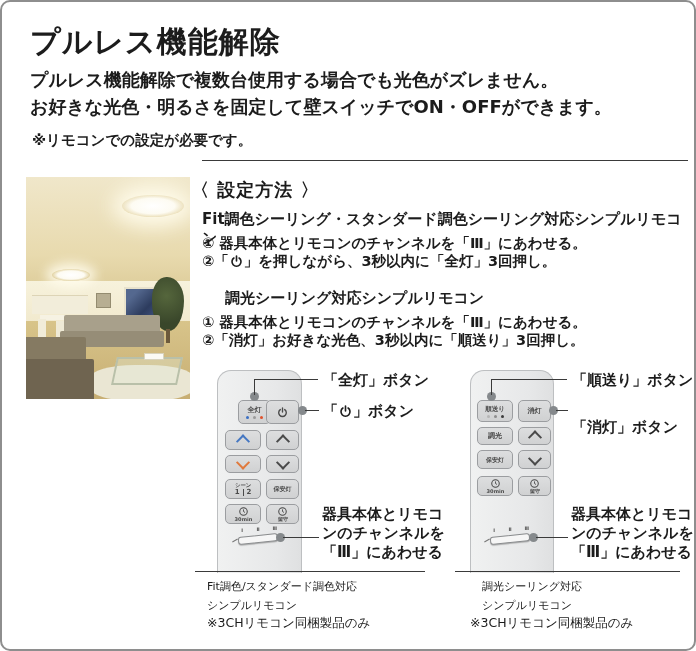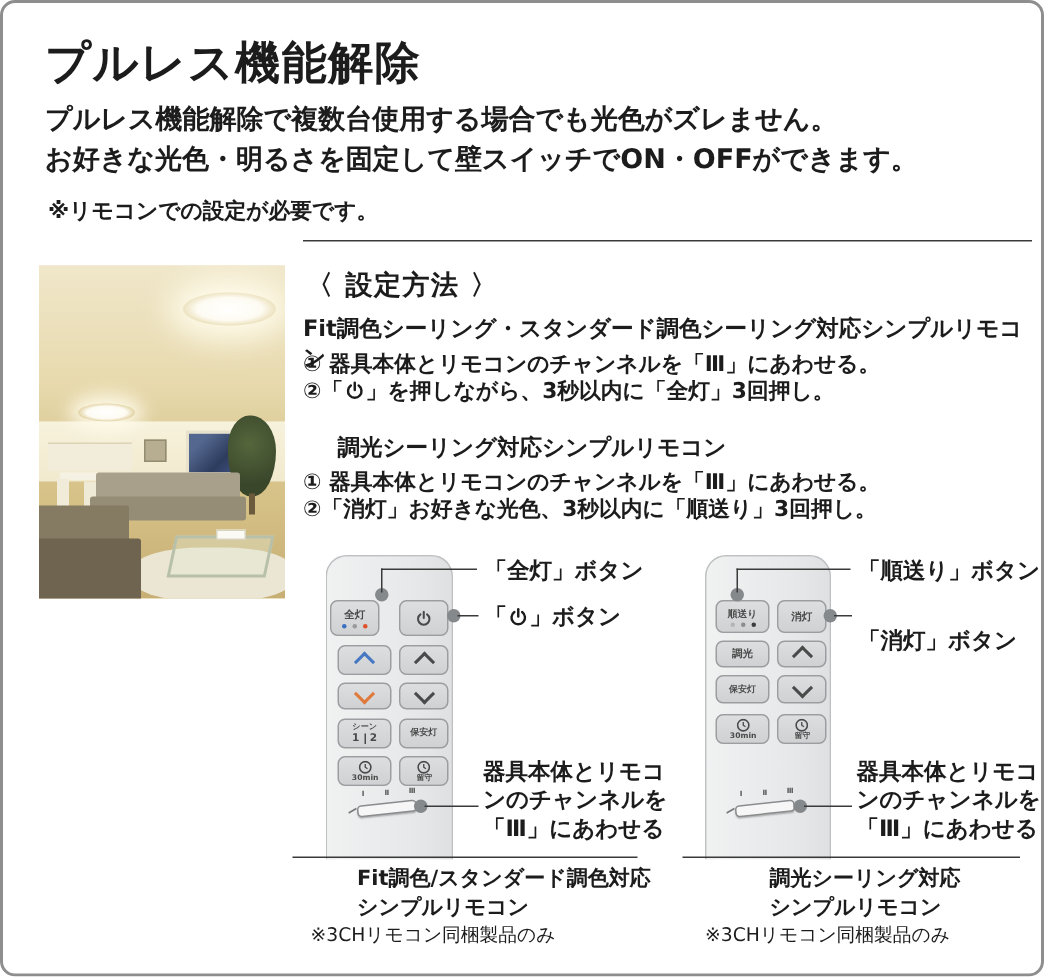--- a/index.html
+++ b/index.html
@@ -10,21 +10,21 @@
   .title{font-size:30px;font-weight:bold;letter-spacing:1px;}
   .desc{font-size:18px;font-weight:bold;line-height:27px;}
   .note{font-size:14.5px;font-weight:bold;}
   .hline{position:absolute;height:1px;background:#3a3a3a;}
   .vline{position:absolute;width:1px;background:#3a3a3a;}
   .howto-head{font-size:18px;font-weight:bold;letter-spacing:1px;}
   .sec-title{font-size:15px;font-weight:bold;}
   .step{font-size:14.5px;font-weight:bold;line-height:17px;}
   .callout{font-size:15px;font-weight:bold;white-space:nowrap;}
   .chnote{font-size:15px;font-weight:bold;line-height:19px;white-space:nowrap;}
-  .caption{font-size:14px;font-weight:700;line-height:19px;margin-left:31px;}
+  .caption{font-size:11px;font-weight:400;line-height:19px;}
   .footnote{font-size:12.5px;font-weight:500;}
 
   
   .remote{position:absolute;background:linear-gradient(90deg,#f0f1f1,#e7e8e9 70%,#dfe0e1);
           border:1px solid #bdbfc1;border-bottom:none;border-radius:14px 14px 0 0;}
   .rbtn{position:absolute;background:linear-gradient(#dddedf,#d0d1d2);
         border:1px solid #9b9da0;border-radius:5px;
         display:flex;flex-direction:column;align-items:center;justify-content:center;
         color:#4a4a4a;box-sizing:border-box;}
   .rbtn .lbl{font-size:7px;font-weight:bold;line-height:8px;white-space:nowrap;}
@@ -92,37 +92,37 @@
     <div style="left:140px;top:152px;width:4px;height:14px;background:#6c5a3c;"></div>
     <div class="lr-sofa" style="left:38px;top:138px;width:96px;height:18px;background:#a8a08b;"></div>
     <div class="lr-sofa" style="left:34px;top:154px;width:104px;height:16px;background:#968d77;"></div>
     <div class="lr-rug" style="left:64px;top:188px;width:104px;height:36px;"></div>
     <div class="lr-sofa" style="left:-4px;top:160px;width:64px;height:26px;background:#857a62;"></div>
     <div class="lr-sofa" style="left:-4px;top:182px;width:72px;height:42px;background:#6f6450;"></div>
     <div class="lr-glass" style="left:88px;top:180px;width:62px;height:24px;"></div>
     <div style="left:118px;top:176px;width:18px;height:5px;background:#fbfaf4;border:1px solid #d8d3bd;"></div>
   </div>
 
-  <div class="abs howto-head" style="left:202px;top:176px;">〈 設定方法 〉</div>
+  <div class="abs howto-head" style="left:189px;top:176px;">〈 設定方法 〉</div>
 
   <div class="abs sec-title" style="left:200px;top:208px;">Fit調色シーリング・スタンダード調色シーリング対応シンプルリモコン</div>
   <div class="abs step" style="left:200px;top:233px;">① 器具本体とリモコンのチャンネルを「Ⅲ」にあわせる。</div>
   <div class="abs step" style="left:200px;top:251px;">
     <span>②「</span><svg class="pw-inline" width="13" height="13" viewBox="0 0 24 24">
         <path d="M12 2 v9" stroke="#1c1c1c" stroke-width="3" fill="none" stroke-linecap="round"></path>
         <path d="M7.2 5.6 a8.3 8.3 0 1 0 9.6 0" stroke="#1c1c1c" stroke-width="3" fill="none" stroke-linecap="round"></path>
       </svg><span>」を押しながら、3秒以内に「全灯」3回押し。</span>
   </div>
 
   <div class="abs sec-title" style="left:200px;top:287px;margin-left:23px;">調光シーリング対応シンプルリモコン</div>
   <div class="abs step" style="left:200px;top:312px;">① 器具本体とリモコンのチャンネルを「Ⅲ」にあわせる。</div>
   <div class="abs step" style="left:200px;top:330px;">②「消灯」お好きな光色、3秒以内に「順送り」3回押し。</div>
 
   <div class="remote" style="left:215px;top:368px;width:83px;height:202px;">
-    <div class="rbtn" style="left:2px;top:29px;width:33px;height:24px;">
+    <div class="rbtn" style="left:20px;top:29px;width:33px;height:24px;">
       <span class="lbl">全灯</span>
       <span class="dots">
           <i style="background:#3a6fc4;"></i>
           <i style="background:#9a9a9a;"></i>
           <i style="background:#e0512b;"></i>
         </span>
     </div>
     <div class="rbtn" style="left:48px;top:29px;width:33px;height:24px;">
       <svg class="pw" width="11" height="11" viewBox="0 0 24 24">
           <path d="M12 2 v9" stroke="#4a4a4a" stroke-width="3" fill="none" stroke-linecap="round"></path>

